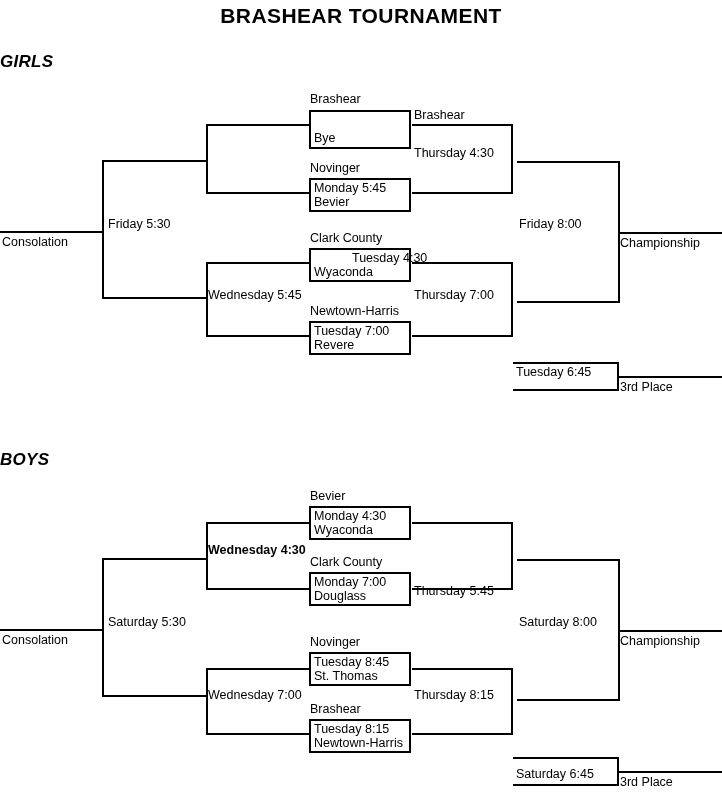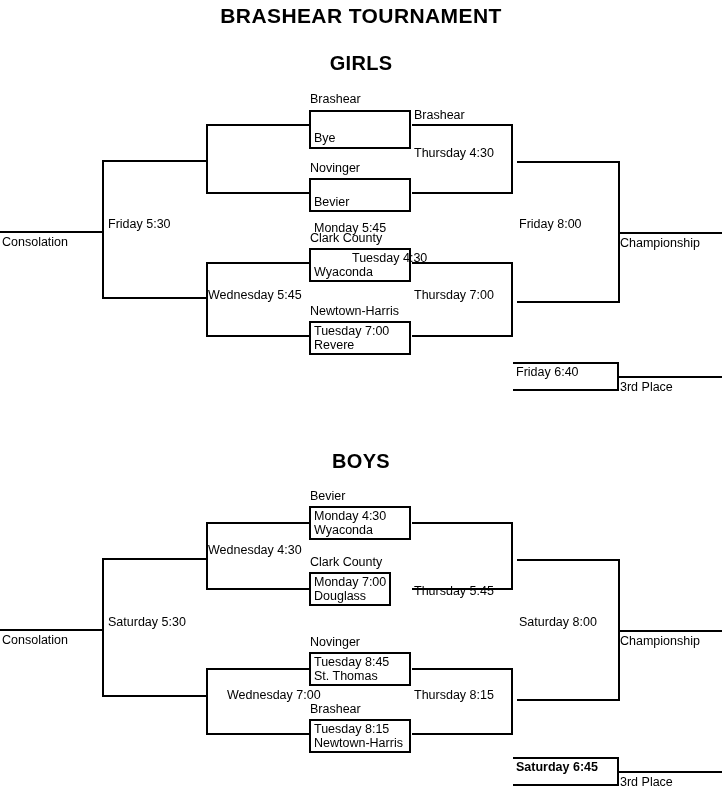--- a/index.html
+++ b/index.html
@@ -8,22 +8,22 @@
     font-family:"Liberation Sans","DejaVu Sans",sans-serif;
     color:#000000;
     -webkit-font-smoothing:none;
   }
   
   .main-title{
     position:absolute;left:0;top:4px;width:722px;text-align:center;
     font-size:21px;font-weight:bold;letter-spacing:.4px;
   }
   .section-title{
-    position:absolute;width:722px;left:0;text-align:center;
-    font-size:20px;font-weight:bold;letter-spacing:.3px;
+    position:absolute;width:722px;left:0;text-align:left;
+    font-size:17px;font-weight:bold;letter-spacing:.3px;font-style:italic;
   }
   
   .hline{position:absolute;background:#000;height:2px;}
   .vline{position:absolute;background:#000;width:2px;}
   
   .gbox{
     position:absolute;border:2px solid #000;background:#fff;
     box-sizing:border-box;
   }
   .gbox .ln{
@@ -56,21 +56,21 @@
 <div class="hline" style="left:206px;top:262px;width:105px;"></div>
 <div class="hline" style="left:206px;top:335px;width:105px;"></div>
 <div class="lbl" style="left:208px;top:288px;">Wednesday 5:45</div>
 
 <div class="gbox" style="left:309px;top:110px;width:102px;height:39px;">
   <div class="ln" style="top:19px;">Bye</div>
 </div>
 <div class="lbl" style="left:310px;top:92px;">Brashear</div>
 
 <div class="gbox" style="left:309px;top:178px;width:102px;height:34px;">
-  <div class="ln" style="top:1px;margin-top:40px;">Monday  5:45</div>
+  <div class="ln" style="top:1px;">Monday  5:45</div>
   <div class="ln" style="top:15px;">Bevier</div>
 </div>
 <div class="lbl" style="left:310px;top:161px;">Novinger</div>
 
 <div class="gbox" style="left:309px;top:248px;width:102px;height:34px;">
   <div class="ln" style="top:1px;margin-left:38px;">Tuesday 4:30</div>
   <div class="ln" style="top:15px;">Wyaconda</div>
 </div>
 <div class="lbl" style="left:310px;top:231px;">Clark County</div>
 
@@ -92,52 +92,52 @@
 <div class="lbl" style="left:414px;top:288px;">Thursday 7:00</div>
 
 <div class="vline" style="left:618px;top:161px;height:142px;"></div>
 <div class="hline" style="left:517px;top:161px;width:103px;"></div>
 <div class="hline" style="left:517px;top:301px;width:103px;"></div>
 <div class="lbl" style="left:519px;top:217px;">Friday 8:00</div>
 <div class="hline" style="left:618px;top:232px;width:104px;"></div>
 <div class="lbl" style="left:620px;top:236px;">Championship</div>
 
 <div class="gbox" style="left:513px;top:362px;width:106px;height:29px;border-left:none;">
-  <div class="ln" style="top:1px;">Friday 6:40</div>
+  <div class="ln" style="top:1px;">Tuesday 6:45</div>
 </div>
 <div class="hline" style="left:618px;top:376px;width:104px;"></div>
 <div class="lbl" style="left:620px;top:380px;">3rd Place</div>
 
 <div class="section-title" style="top:450px;">BOYS</div>
 
 <div class="hline" style="left:0px;top:629px;width:104px;"></div>
 <div class="lbl" style="left:2px;top:633px;">Consolation</div>
 
 <div class="vline" style="left:102px;top:558px;height:139px;"></div>
 <div class="hline" style="left:102px;top:558px;width:106px;"></div>
 <div class="hline" style="left:102px;top:695px;width:106px;"></div>
 <div class="lbl" style="left:108px;top:615px;">Saturday 5:30</div>
 
 <div class="vline" style="left:206px;top:522px;height:68px;"></div>
 <div class="hline" style="left:206px;top:522px;width:105px;"></div>
 <div class="hline" style="left:206px;top:588px;width:105px;"></div>
-<div class="lbl" style="left:208px;top:543px;">Wednesday 4:30</div>
+<div class="lbl" style="left:208px;top:543px;font-weight:bold;">Wednesday 4:30</div>
 
 <div class="vline" style="left:206px;top:668px;height:67px;"></div>
 <div class="hline" style="left:206px;top:668px;width:105px;"></div>
 <div class="hline" style="left:206px;top:733px;width:105px;"></div>
-<div class="lbl" style="left:208px;top:688px;padding-left:19px;">Wednesday 7:00</div>
+<div class="lbl" style="left:208px;top:688px;">Wednesday 7:00</div>
 
 <div class="gbox" style="left:309px;top:506px;width:102px;height:34px;">
   <div class="ln" style="top:1px;">Monday 4:30</div>
   <div class="ln" style="top:15px;">Wyaconda</div>
 </div>
 <div class="lbl" style="left:310px;top:489px;">Bevier</div>
 
-<div class="gbox" style="left:309px;top:572px;width:82px;height:34px;">
+<div class="gbox" style="left:309px;top:572px;width:102px;height:34px;">
   <div class="ln" style="top:1px;">Monday 7:00</div>
   <div class="ln" style="top:15px;">Douglass</div>
 </div>
 <div class="lbl" style="left:310px;top:555px;">Clark County</div>
 
 <div class="gbox" style="left:309px;top:652px;width:102px;height:34px;">
   <div class="ln" style="top:1px;">Tuesday 8:45</div>
   <div class="ln" style="top:15px;">St. Thomas</div>
 </div>
 <div class="lbl" style="left:310px;top:635px;">Novinger</div>
@@ -159,16 +159,16 @@
 <div class="lbl" style="left:414px;top:688px;">Thursday 8:15</div>
 
 <div class="vline" style="left:618px;top:559px;height:142px;"></div>
 <div class="hline" style="left:517px;top:559px;width:103px;"></div>
 <div class="hline" style="left:517px;top:699px;width:103px;"></div>
 <div class="lbl" style="left:519px;top:615px;">Saturday 8:00</div>
 <div class="hline" style="left:618px;top:630px;width:104px;"></div>
 <div class="lbl" style="left:620px;top:634px;">Championship</div>
 
 <div class="gbox" style="left:513px;top:757px;width:106px;height:29px;border-left:none;">
-  <div class="ln" style="top:1px;font-weight:bold;">Saturday 6:45</div>
+  <div class="ln" style="top:8px;">Saturday 6:45</div>
 </div>
 <div class="hline" style="left:618px;top:771px;width:104px;"></div>
 <div class="lbl" style="left:620px;top:775px;">3rd Place</div>
 
 </body></html>

